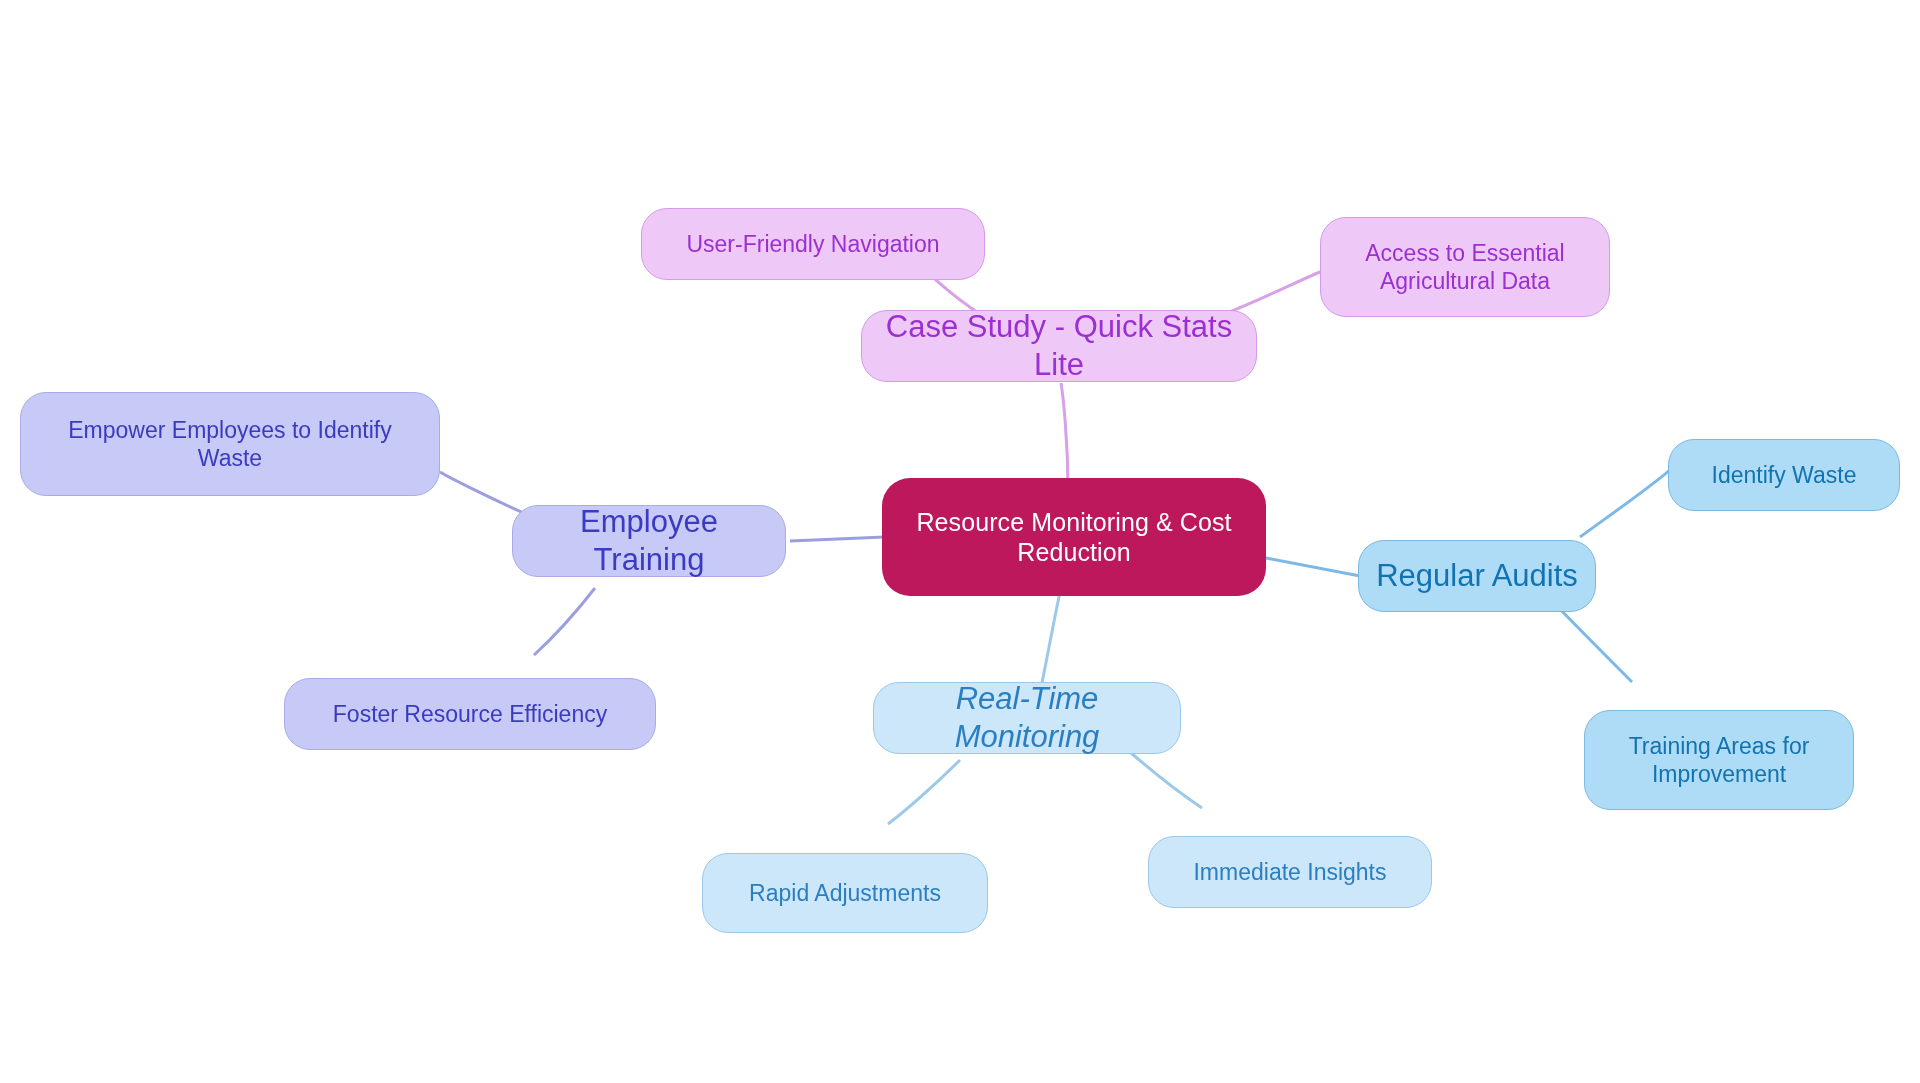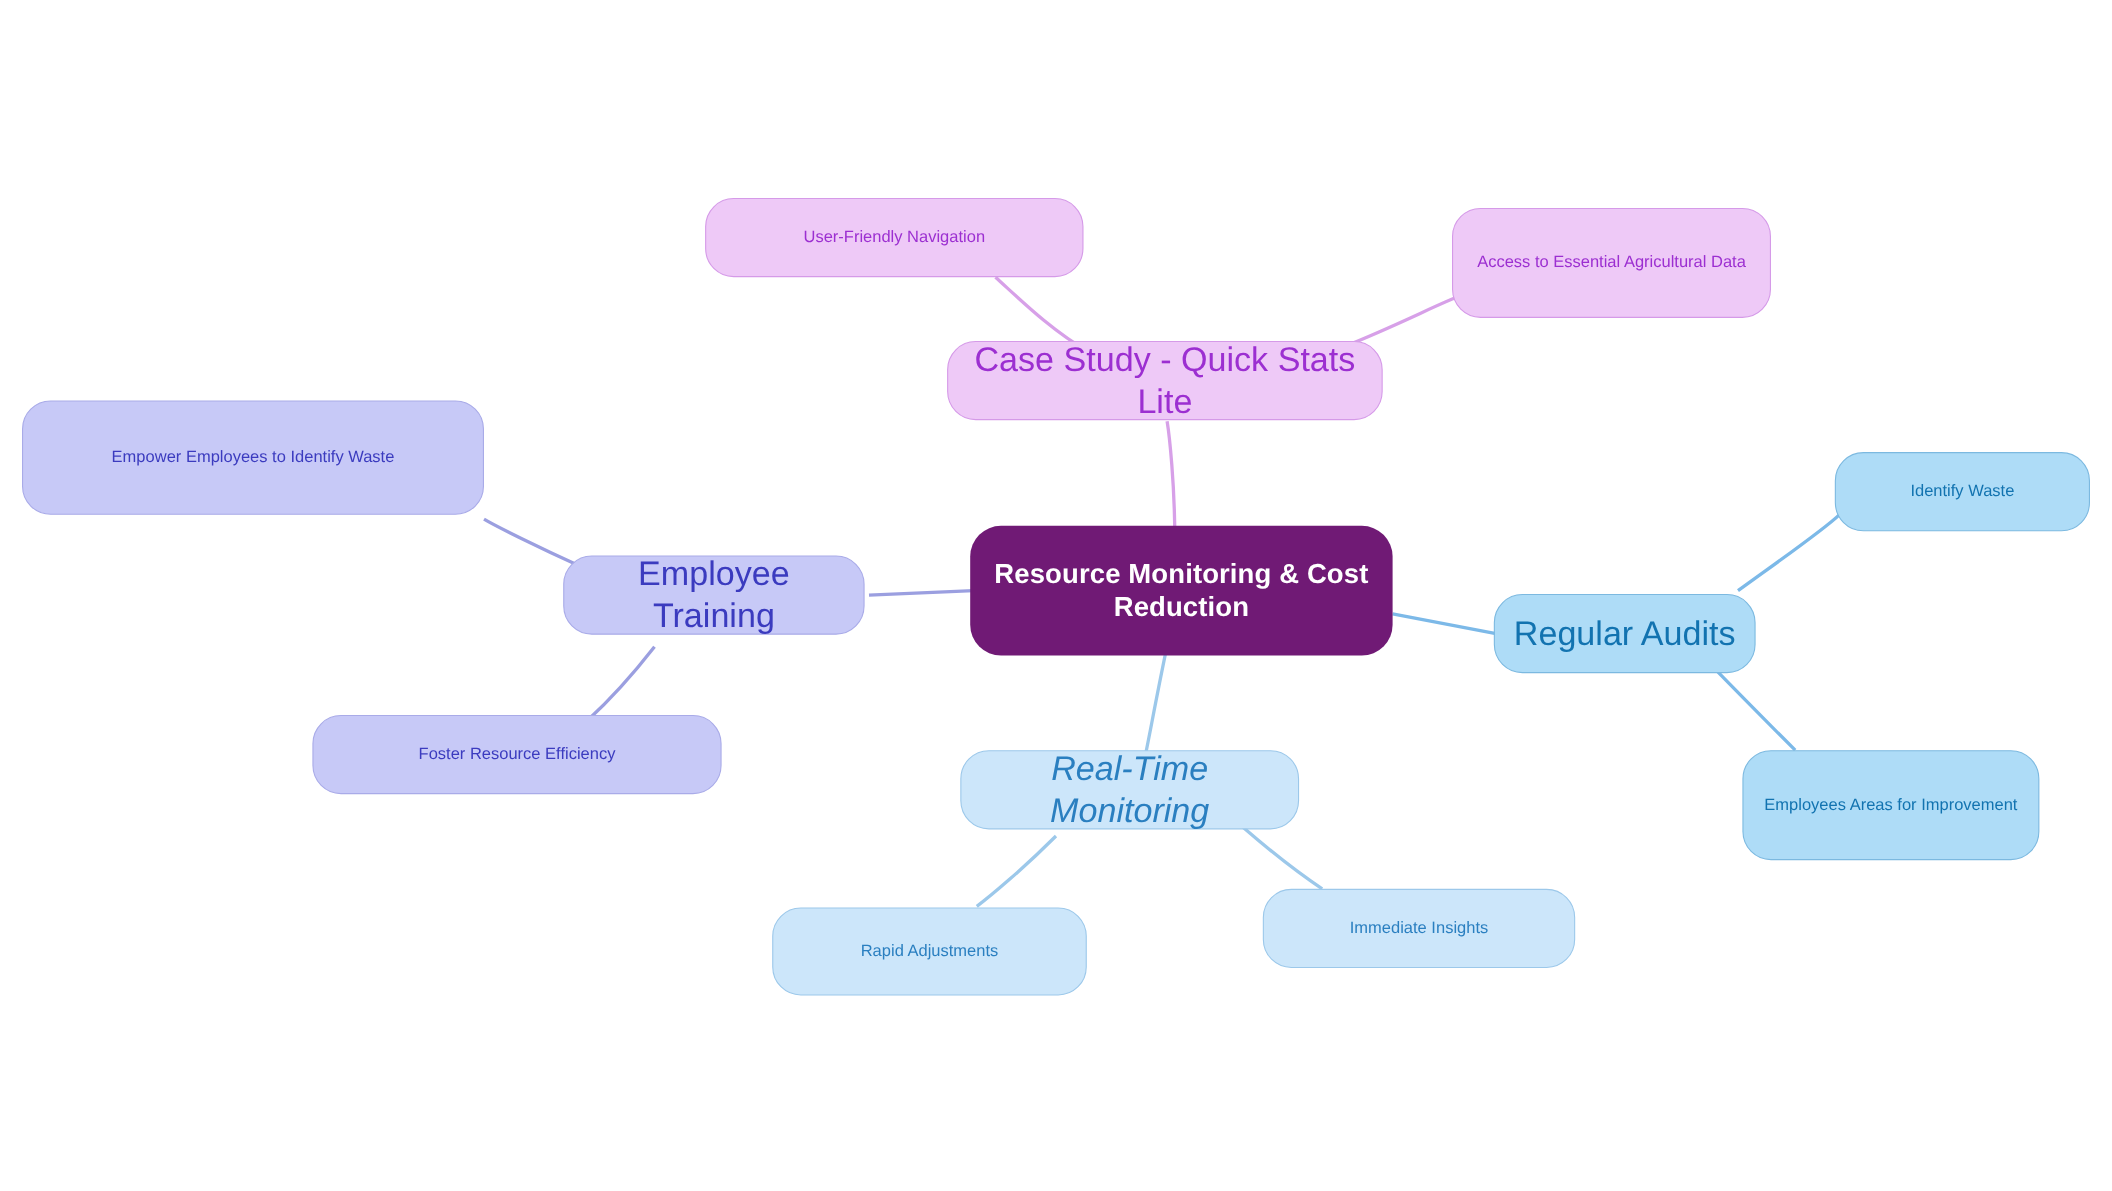--- a/index.html
+++ b/index.html
@@ -36,28 +36,27 @@
     border-radius: 26px;
     border-style: solid;
     border-width: 1.5px;
     line-height: 1.22;
     padding: 6px 14px;
     user-select: none;
   }
   .node.root {
     border-radius: 28px;
     border-width: 0;
-    background: #701a75;
+    background: #be185d;
     color: #ffffff;
     font-size: 25px;
     letter-spacing: 0.1px;
-    font-weight: bold;
   }
   .node.lvl1 { font-size: 31px; }
-  .node.lvl2 { font-size: 15px; }
+  .node.lvl2 { font-size: 23px; margin-top: 28px; }
 
   .fill-purple   { background: #c7c9f7; border-color: #a9abe8; color: #3b3bbf; }
   .fill-pink     { background: #eec9f7; border-color: #d59ae8; color: #9c2fd1; }
   .fill-blue-mid { background: #aedcf7; border-color: #7cb9e0; color: #1273b0; }
   .fill-blue-lt  { background: #cce6fa; border-color: #9cc8ea; color: #2a7fc0; }
 </style>
 </head>
 <body>
 
 <div id="mindmap-canvas">
@@ -119,21 +118,21 @@
 
   <div class="node lvl1 fill-blue-mid" style="left:1358px; top:540px; width:238px; height:72px;">
     <span>Regular Audits</span>
   </div>
 
   <div class="node lvl2 fill-blue-mid" style="left:1668px; top:411px; width:232px; height:72px;">
     <span>Identify Waste</span>
   </div>
 
   <div class="node lvl2 fill-blue-mid" style="left:1584px; top:682px; width:270px; height:100px;">
-    <span>Employees Areas for Improvement</span>
+    <span>Training Areas for Improvement</span>
   </div>
 
   <div class="node lvl1 fill-blue-lt" style="left:873px; top:682px; width:308px; height:72px;font-style:italic;">
     <span>Real-Time Monitoring</span>
   </div>
 
   <div class="node lvl2 fill-blue-lt" style="left:702px; top:825px; width:286px; height:80px;">
     <span>Rapid Adjustments</span>
   </div>
 

